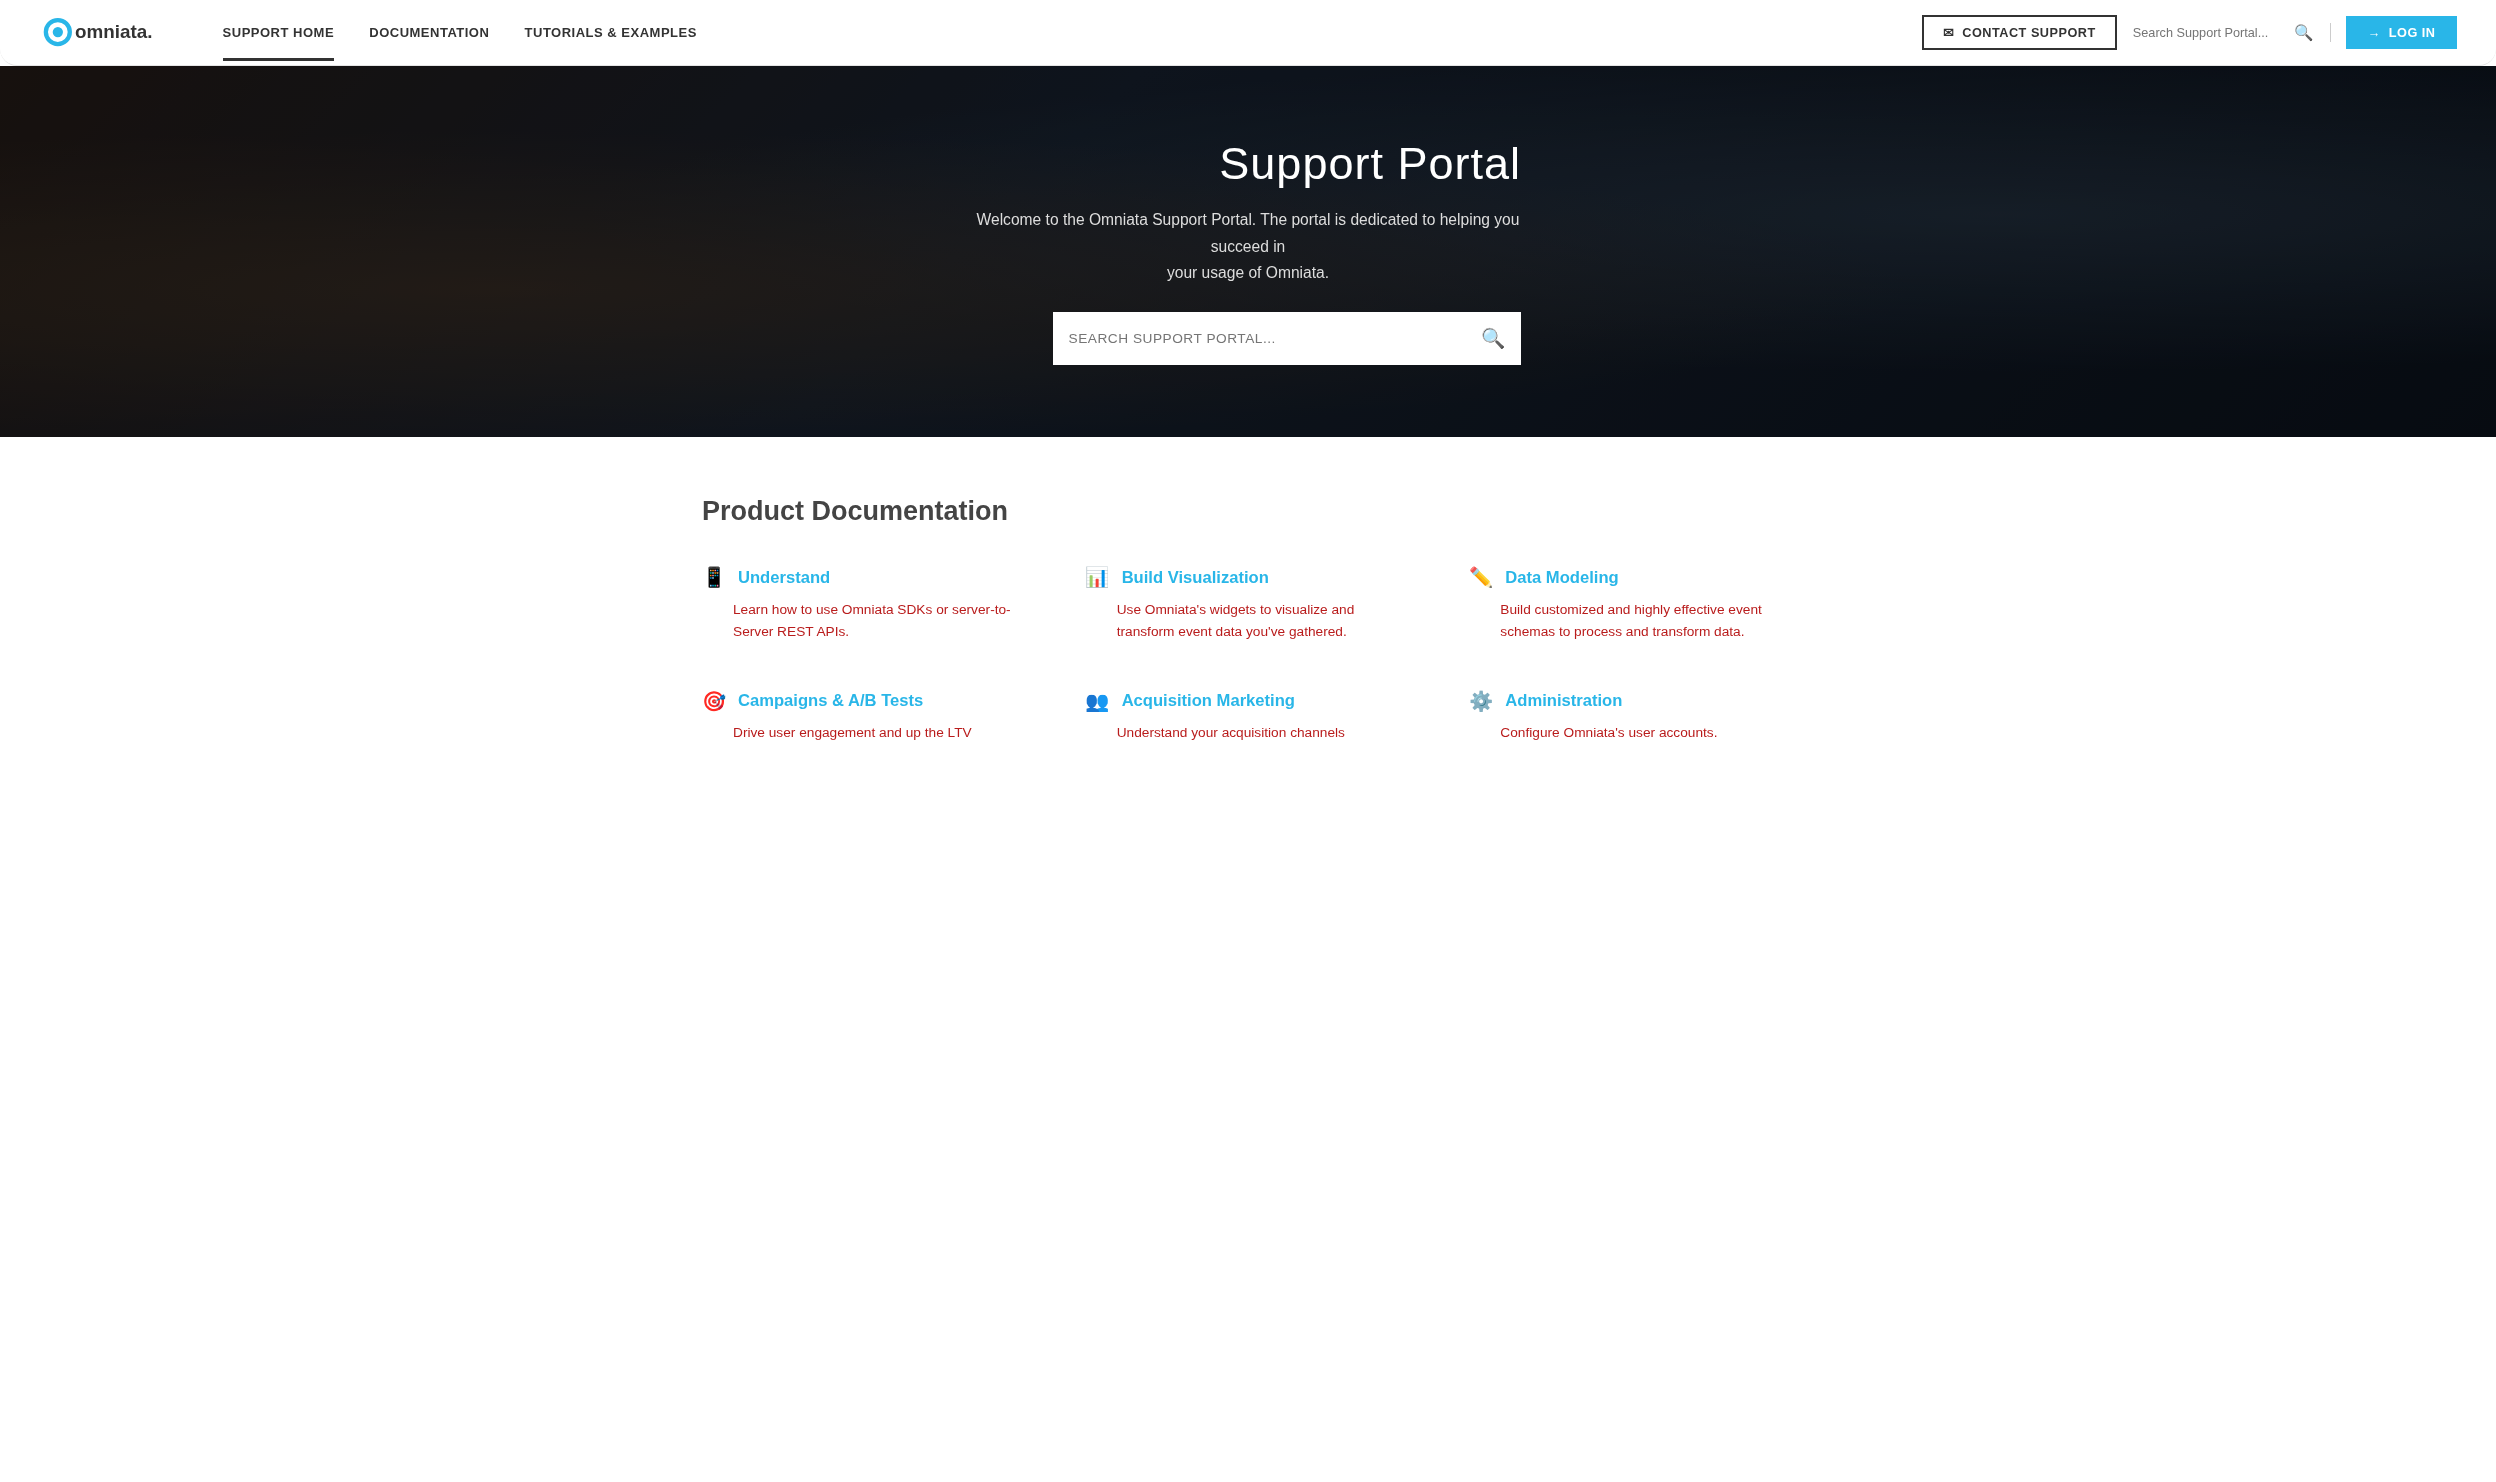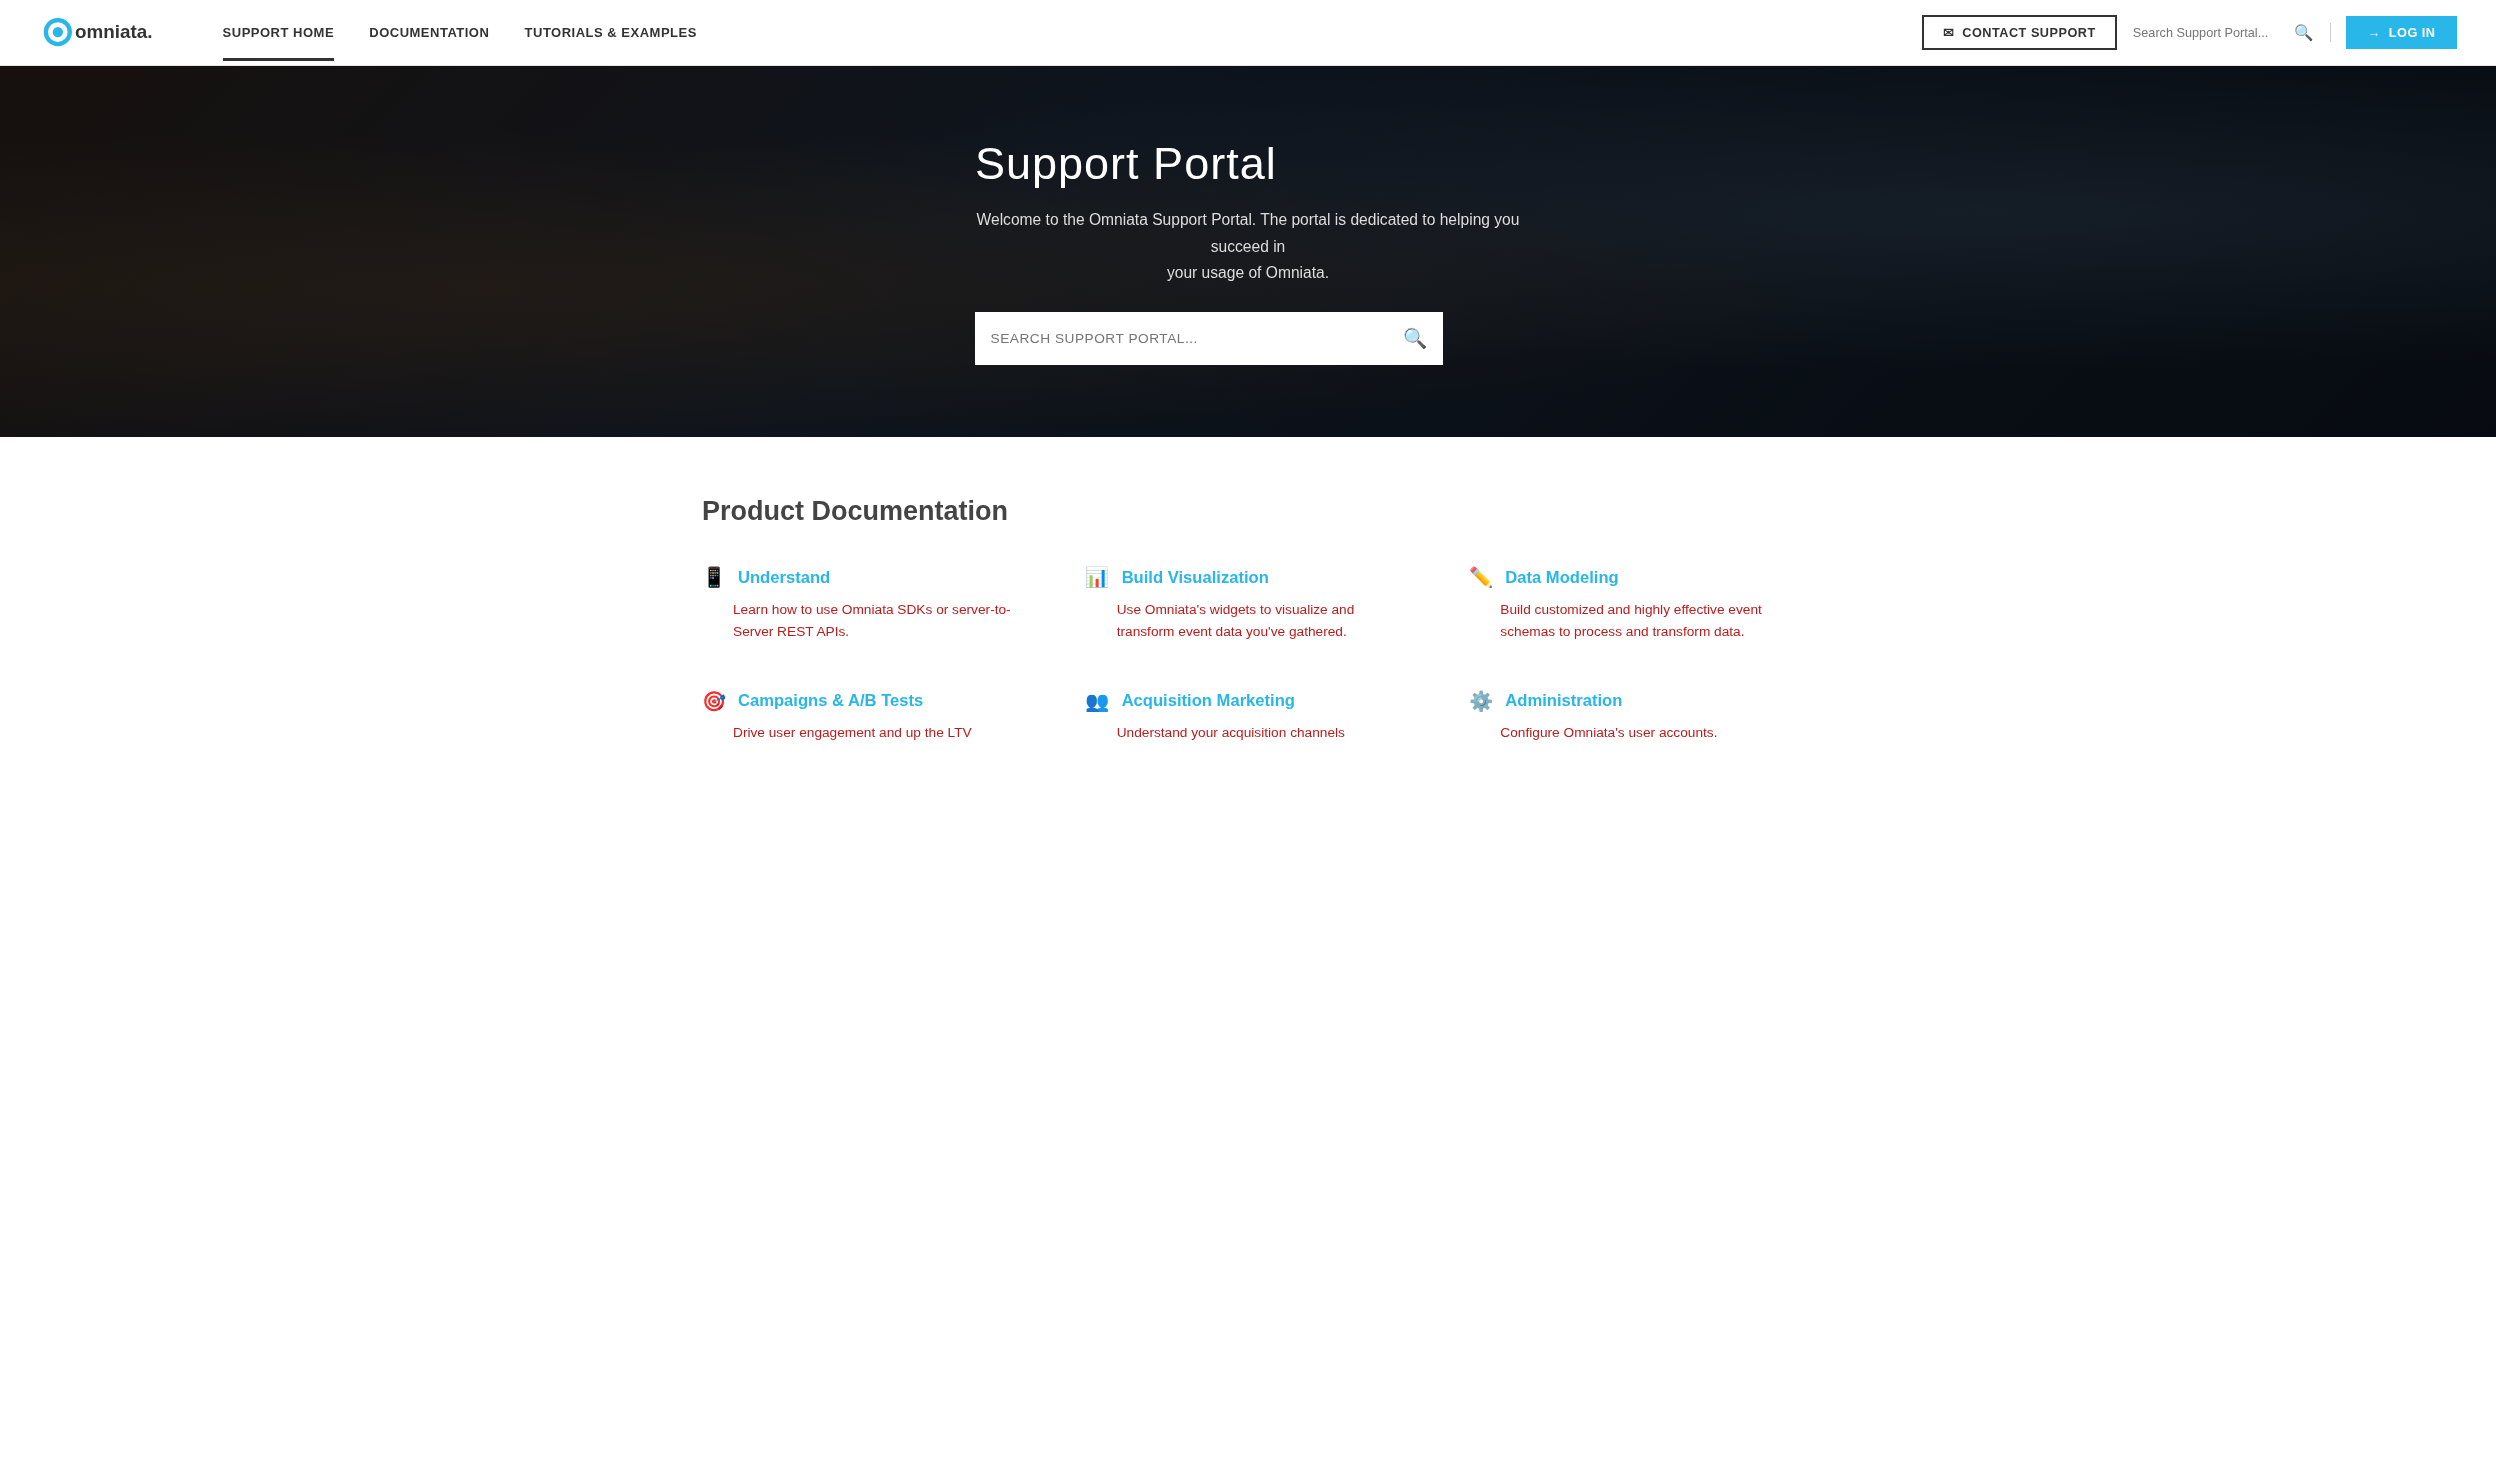--- a/index.html
+++ b/index.html
@@ -8,20 +8,21 @@
     
     .navbar {
       display: flex;
       align-items: center;
       padding: 0 39px;
       height: 66px;
       background: #fff;
       border-bottom: 1px solid #e5e5e5;
       position: relative;
       z-index: 10;
+      border-radius: 17px;
     }
     .navbar-logo {
       display: flex;
       align-items: center;
       margin-right: 29px;
     }
     .logo-svg {
       width: 137px;
       height: 39px;
     }
@@ -128,21 +129,21 @@
     .hero-overlay {
       position: absolute;
       inset: 0;
       background: rgba(0,0,0,0.45);
     }
     .hero-content {
       position: relative;
       z-index: 2;
       display: flex;
       flex-direction: column;
-      align-items: flex-start;
+      align-items: flex-end;
       gap: 17.6px;
       padding: 0 19.5px;
     }
     .hero-title {
       font-size: 45px;
       font-weight: 300;
       color: #fff;
       letter-spacing: 1px;
     }
     .hero-subtitle {

